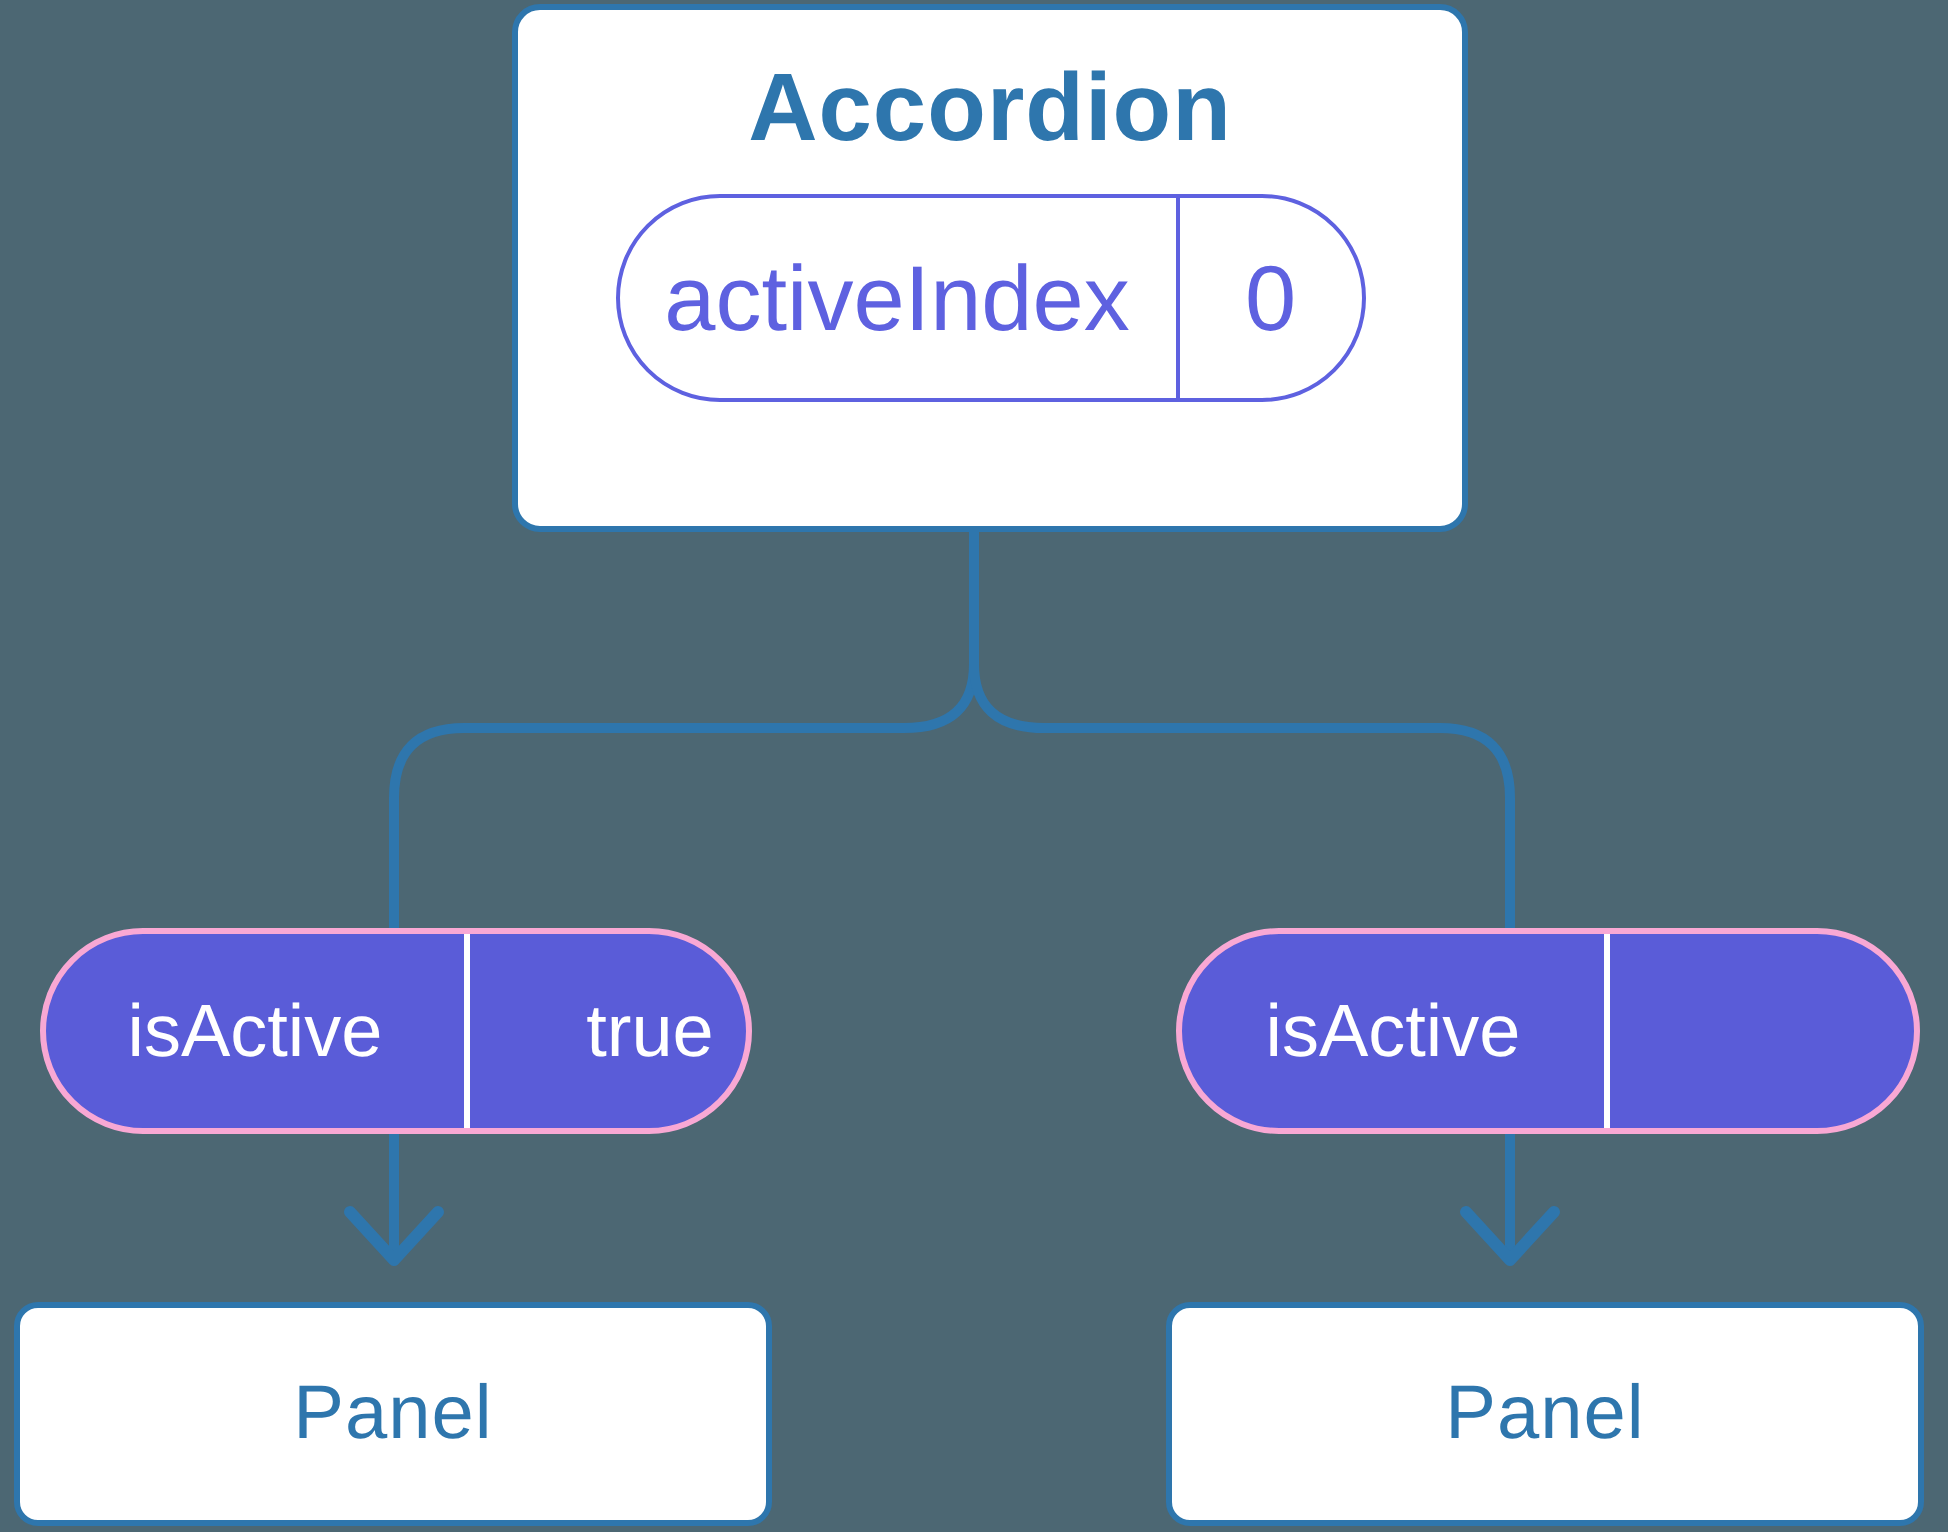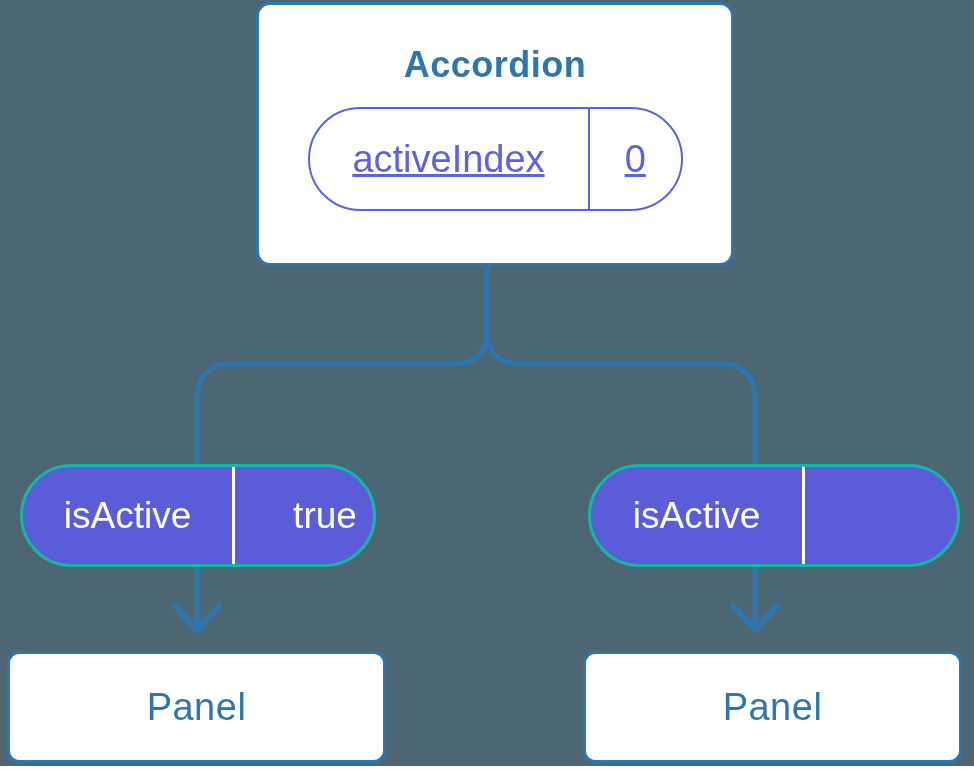--- a/index.html
+++ b/index.html
@@ -41,58 +41,57 @@
     background: var(--card-white);
     border: 3px solid var(--line-blue);
     z-index: 2;
   }
   .accordion-card {
     left: 256px; top: 2px;
     width: 478px; height: 264px;
     border-radius: 14px;
   }
   .card-title {
-    margin-top: 38px;
+    margin-top: 28px;
     text-align: center;
-    font-size: 36px;
+    font-size: 48px;
     line-height: 44px;
     font-weight: 600;
     color: var(--text-blue);
     letter-spacing: 0.5px;
   }
   .state-pill {
     width: 375px; height: 104px;
     margin: 20px auto 0 auto;
     border: 2.5px solid var(--purple-outline);
     border-radius: 52px;
     background: var(--card-white);
     display: flex;
     align-items: stretch;
     overflow: hidden;
   }
   .state-pill .seg {
     display: flex;
     align-items: center;
     justify-content: center;
-    font-size: 38px;
+    font-size: 46px;
     color: var(--purple-outline);
-    text-decoration: underline;
   }
   .state-pill .seg.name { width: 278px; }
   .state-pill .seg.value { flex: 1; }
   .state-pill .divider {
     width: 2.5px;
     background: var(--purple-outline);
   }
 
   .prop-pill {
     position: absolute;
     top: 464px;
     height: 103px;
-    border: 3px solid #14b8a6;
+    border: 3px solid #f9a8d4;
     border-radius: 52px;
     background: var(--purple-fill);
     display: flex;
     align-items: stretch;
     overflow: hidden;
     z-index: 2;
   }
   .prop-pill.left  { left: 20px;  width: 356px; }
   .prop-pill.right { left: 588px; width: 372px; }
   .prop-pill .seg {

